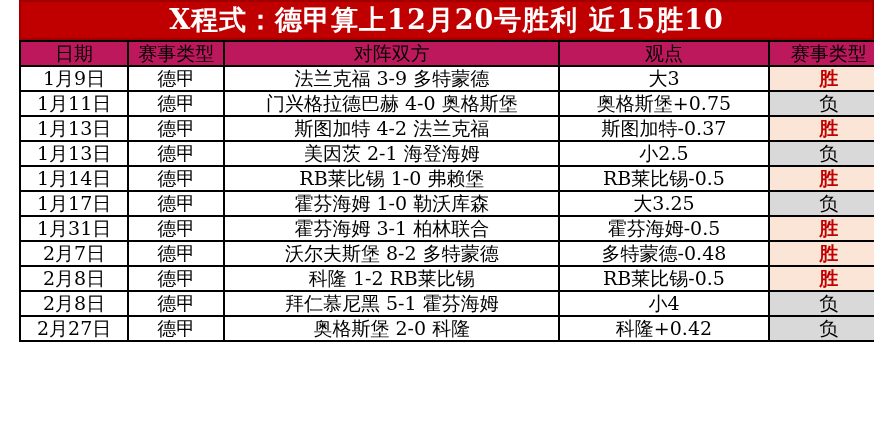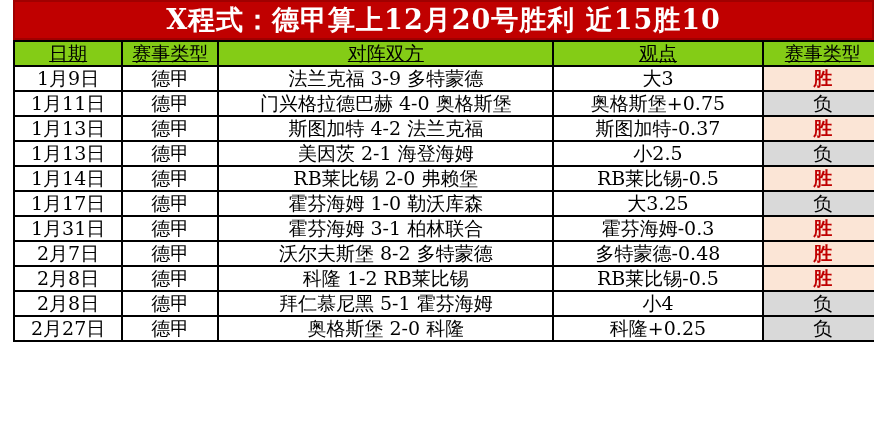--- a/index.html
+++ b/index.html
@@ -7,21 +7,21 @@
     padding: 0;
     background: #ffffff;
   }
   body {
     width: 874px;
     height: 442px;
     overflow: hidden;
     font-family: "DejaVu Serif", "Liberation Serif", serif;
   }
   .page {
-    padding-left: 13px;
+    padding-left: 19px;
     box-sizing: border-box;
     width: 874px;
   }
   .title-bar {
     height: 36px;
     background: #c00000;
     border: 2px solid #a00000;
     color: #ffffff;
     font-weight: bold;
     font-size: 27px;
@@ -43,22 +43,21 @@
     text-align: center;
     font-size: 19px;
     line-height: 23px;
     overflow: hidden;
     white-space: nowrap;
     background: #ffffff;
     color: #000000;
     font-weight: normal;
   }
   thead th {
-    background: #84cc16;
-    text-decoration: underline;
+    background: #be185d;
   }
   td.result-win {
     background: #fbe5d6;
     color: #c00000;
     font-weight: bold;
   }
   td.result-loss {
     background: #d9d9d9;
     color: #000000;
   }
@@ -115,36 +114,36 @@
         <tr>
           <td>1月13日</td>
           <td>德甲</td>
           <td>美因茨 2-1 海登海姆</td>
           <td>小2.5</td>
           <td class="result-loss">负</td>
         </tr>
         <tr>
           <td>1月14日</td>
           <td>德甲</td>
-          <td>RB莱比锡 2-0 弗赖堡</td>
+          <td>RB莱比锡 1-0 弗赖堡</td>
           <td>RB莱比锡-0.5</td>
           <td class="result-win">胜</td>
         </tr>
         <tr>
           <td>1月17日</td>
           <td>德甲</td>
           <td>霍芬海姆 1-0 勒沃库森</td>
           <td>大3.25</td>
           <td class="result-loss">负</td>
         </tr>
         <tr>
           <td>1月31日</td>
           <td>德甲</td>
           <td>霍芬海姆 3-1 柏林联合</td>
-          <td>霍芬海姆-0.3</td>
+          <td>霍芬海姆-0.5</td>
           <td class="result-win">胜</td>
         </tr>
         <tr>
           <td>2月7日</td>
           <td>德甲</td>
           <td>沃尔夫斯堡 8-2 多特蒙德</td>
           <td>多特蒙德-0.48</td>
           <td class="result-win">胜</td>
         </tr>
         <tr>
@@ -158,18 +157,18 @@
           <td>2月8日</td>
           <td>德甲</td>
           <td>拜仁慕尼黑 5-1 霍芬海姆</td>
           <td>小4</td>
           <td class="result-loss">负</td>
         </tr>
         <tr>
           <td>2月27日</td>
           <td>德甲</td>
           <td>奥格斯堡 2-0 科隆</td>
-          <td>科隆+0.25</td>
+          <td>科隆+0.42</td>
           <td class="result-loss">负</td>
         </tr>
       </tbody>
   </table>
 </div>
 
 </body></html>

